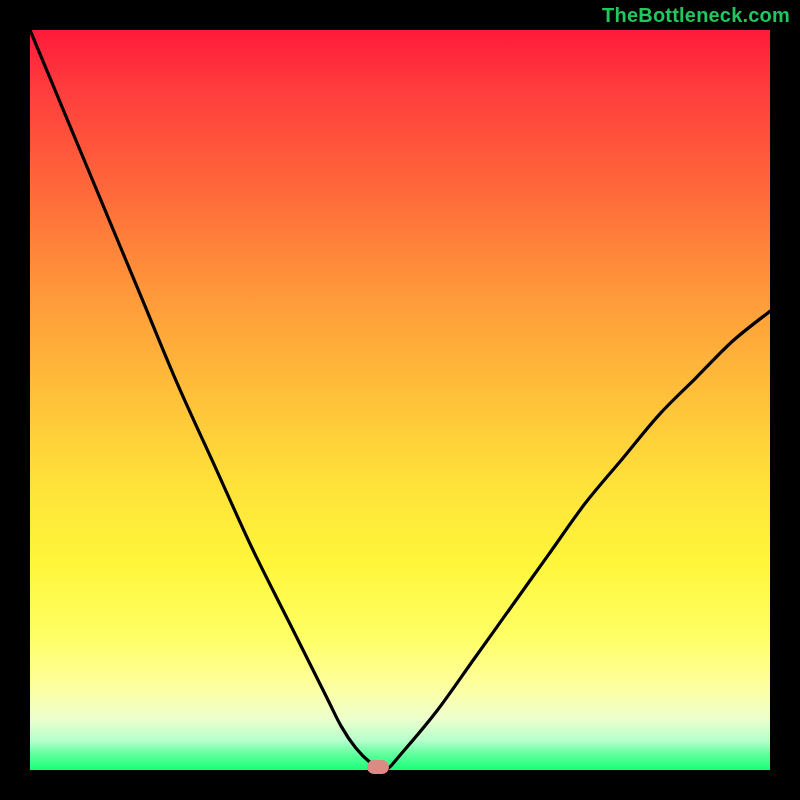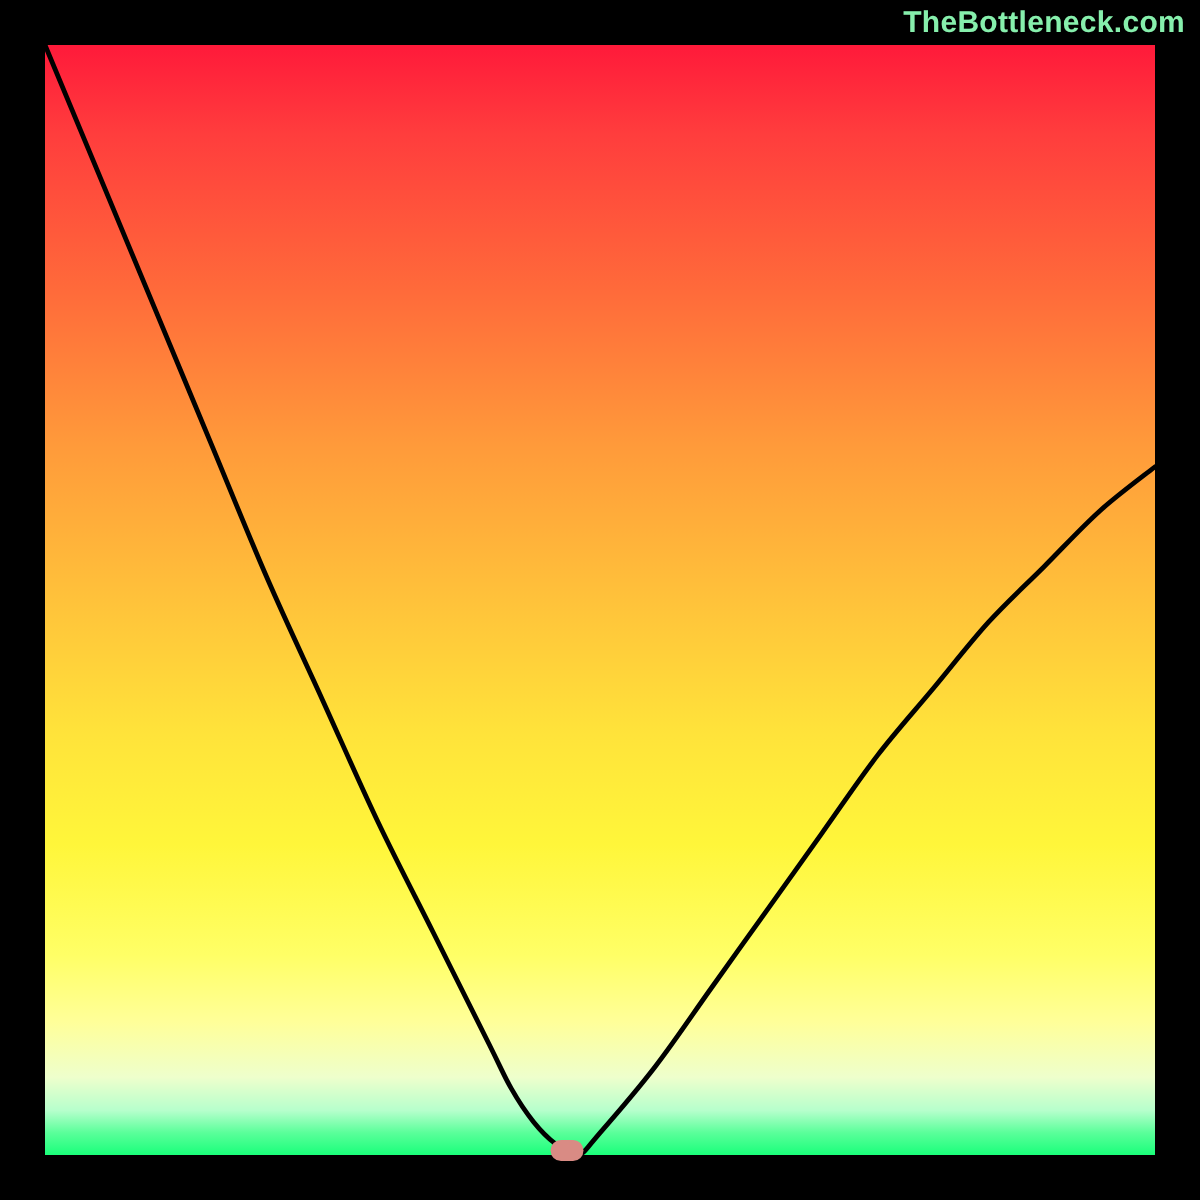--- a/index.html
+++ b/index.html
@@ -38,21 +38,21 @@
       #eeffcc 93%,
       #b6ffcc 96%,
       #5aff9a 98%,
       #1aff7a 100%
     );
   }
   .watermark {
     position: absolute;
     top: 4px;
     right: 10px;
-    color: #86efac;
+    color: #22c55e;
     font-size: 20px;
     font-weight: 600;
     letter-spacing: 0.2px;
     user-select: none;
   }
   svg.curve {
     position: absolute;
     left: 0;
     top: 0;
     width: 740px;

